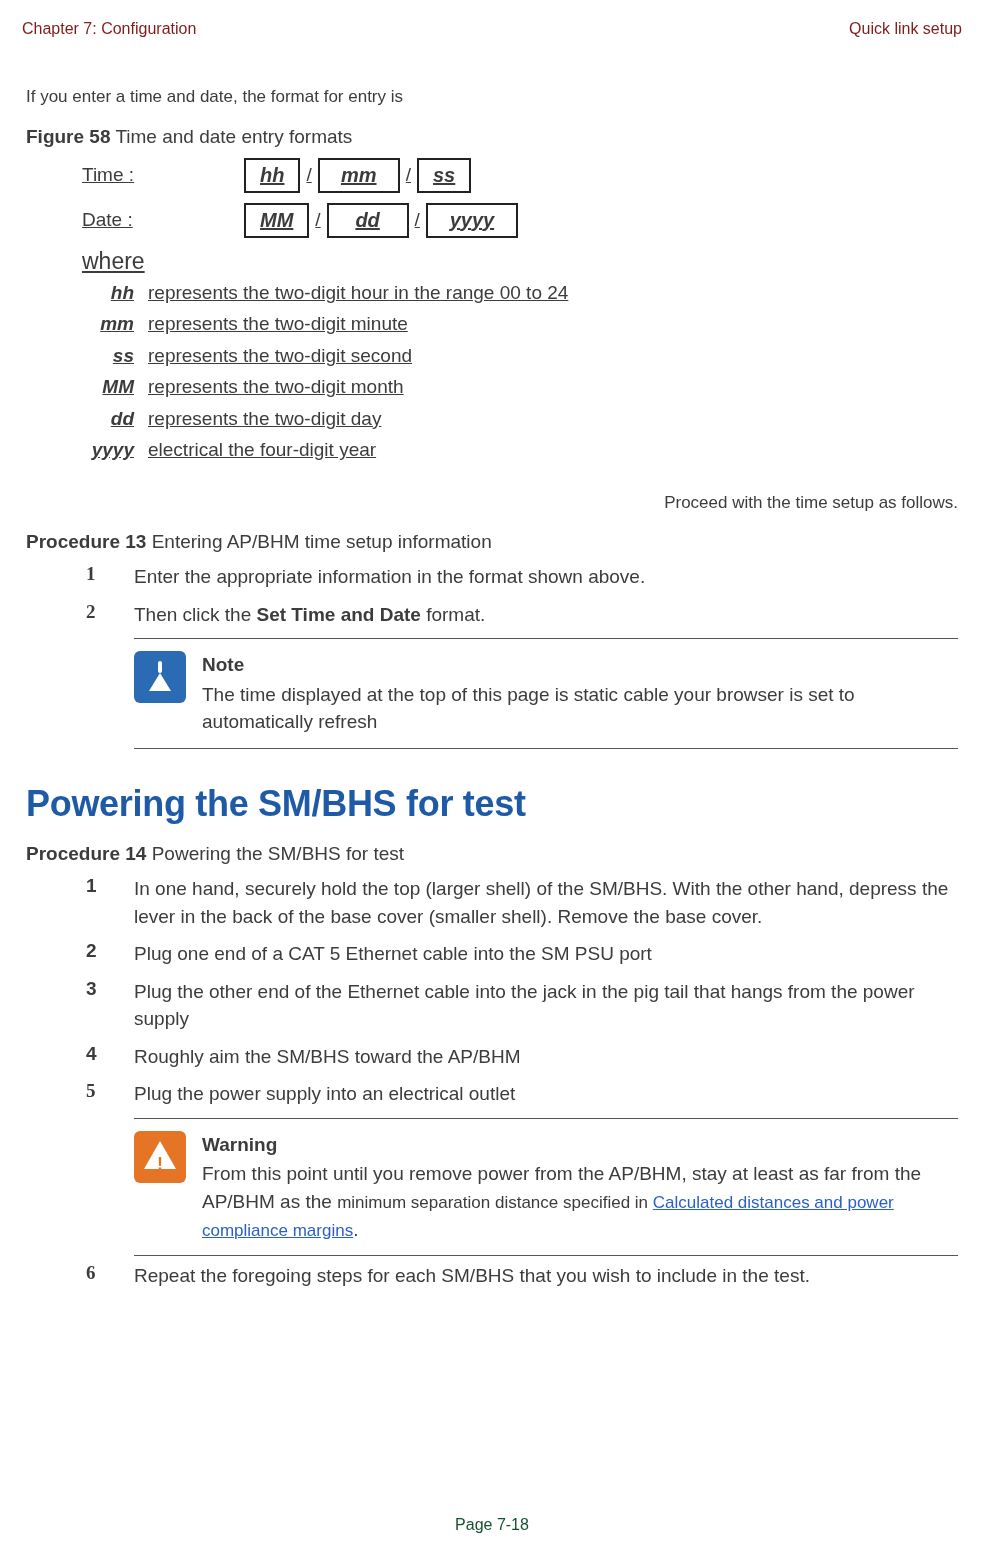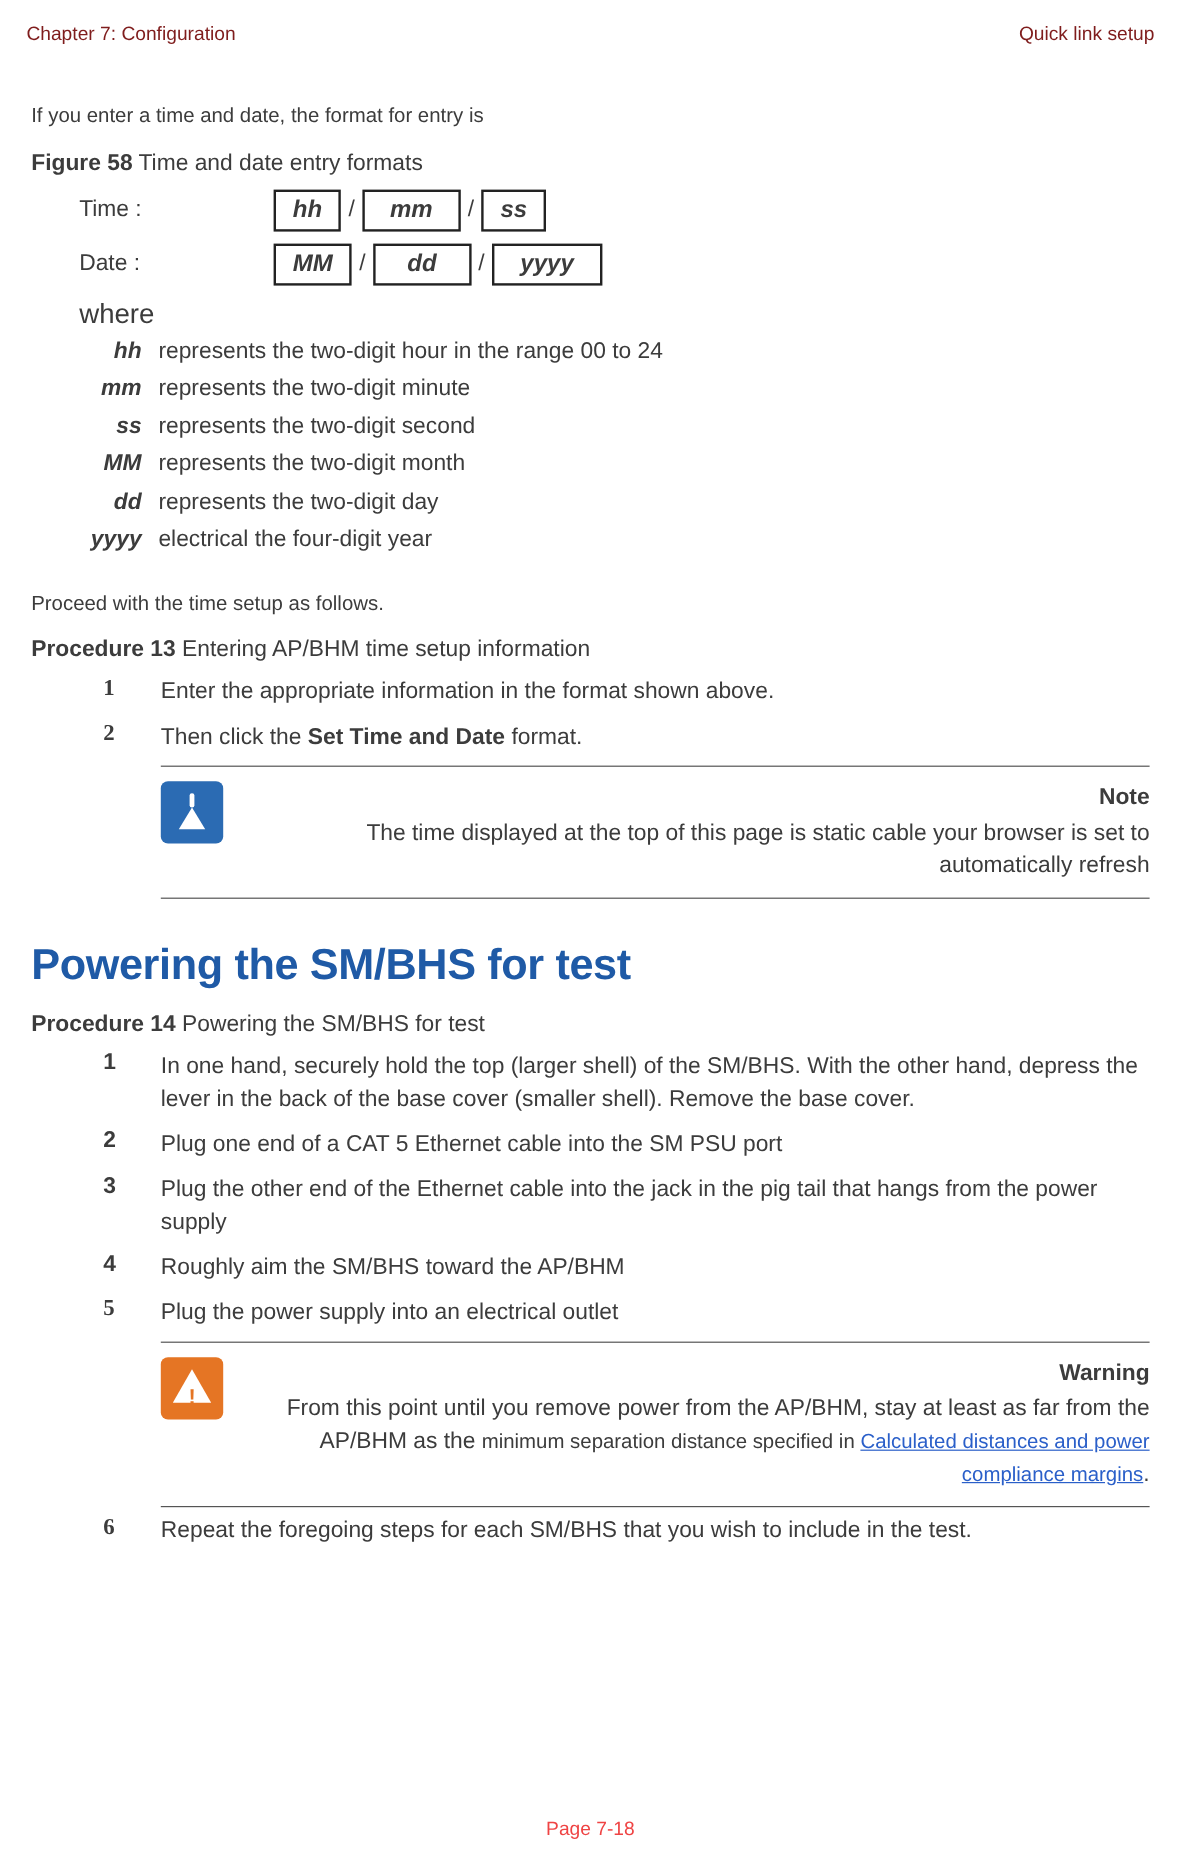--- a/index.html
+++ b/index.html
@@ -4,52 +4,52 @@
 <style>
   :root { --link:#2a5fc9; --heading:#1f5aa6; --text:#3c3c3c; --muted:#666; --rule:#555; }
   * { box-sizing:border-box; }
   body { margin:0; font-family:"Segoe UI",Arial,sans-serif; color:var(--text); background:#fff; }
   .page { width:984px; min-height:1556px; margin:0 auto; padding:20px 16px 30px 16px; position:relative; }
   .runhead { display:flex; justify-content:space-between; color:#7f1d1d; font-size:16px; padding:0 6px 6px 6px; }
   .content { padding:40px 10px 0 10px; }
   .para { font-size:17px; line-height:1.5; margin:0 0 16px 0; }
   .fig-caption, .proc-caption { font-size:19px; margin:0 0 10px 0; }
   .fig-caption .lead, .proc-caption .lead { font-weight:700; }
-  .indent { margin-left:40px; }
+  .indent { margin-left:56px;text-decoration:underline; }
   .fmt-row { display:flex; align-items:center; gap:12px; margin-bottom:10px; }
   .fmt-label { width:150px; font-size:19px; }
   .fmt-cells { display:flex; align-items:center; gap:6px; font-size:19px; }
   .cell { border:2px solid #222; padding:3px 14px; font-style:italic; font-weight:600; font-size:20px; line-height:1.25; text-align:center; min-width:56px; background:#fff; }
   .cell.sm { min-width:52px; }
   .cell.md { min-width:82px; }
   .cell.lg { min-width:92px; }
   .where-word { font-size:23px; margin:6px 0 4px 0; }
   .defs { display:grid; grid-template-columns:54px 1fr; column-gap:12px; row-gap:4px; font-size:19px; line-height:1.45; }
   .defs .sym { font-style:italic; font-weight:600; text-align:right; padding-right:2px; }
   .steps { margin-left:60px; }
   .step { display:flex; align-items:flex-start; gap:24px; margin-bottom:10px; }
   .step .num { width:24px; font-weight:700; font-size:19px; flex-shrink:0; text-align:left; }
   .step .num.serif { font-family:Georgia,"Times New Roman",serif; }
   .step .body { font-size:19px; line-height:1.45; flex:1; }
-  .admon { margin-left:108px; margin-top:6px; margin-bottom:6px;text-align:right; }
+  .admon { margin-left:108px; margin-top:6px; margin-bottom:6px; }
   .admon .rule { height:1px; background:var(--rule); margin:6px 0; }
   .admon-inner { display:flex; gap:16px; padding:6px 0; }
   .admon-icon { width:52px; height:52px; border-radius:6px; flex-shrink:0; position:relative; }
   .icon-note { background:#2b6bb3; }
   .icon-note::before { content:""; position:absolute; left:50%; top:50%; width:0; height:0; margin-left:-11px; margin-top:-4px; border-left:11px solid transparent; border-right:11px solid transparent; border-bottom:18px solid #fff; }
   .icon-note::after { content:""; position:absolute; left:50%; top:50%; width:4px; height:12px; margin-left:-2px; margin-top:-16px; background:#fff; border-radius:2px; }
   .icon-warn { background:#e57524; }
   .icon-warn::before { content:""; position:absolute; left:50%; top:50%; width:0; height:0; margin-left:-16px; margin-top:-16px; border-left:16px solid transparent; border-right:16px solid transparent; border-bottom:28px solid #fff; }
   .icon-warn::after { content:"!"; position:absolute; left:50%; top:50%; transform:translate(-50%,-15%); color:#e57524; font-weight:700; font-size:18px; }
   .admon-text { font-size:19px; line-height:1.45; }
   .admon-text .title { font-weight:700; display:block; margin-bottom:2px; }
   .h2 { color:var(--heading); font-size:36px; font-weight:700; margin:34px 0 18px 0; font-family:"Segoe UI",Arial,sans-serif; letter-spacing:-0.3px; }
   .link { color:var(--link); }
   .bold { font-weight:700; }
-  .footer { position:absolute; bottom:22px; left:0; right:0; text-align:center; font-size:16px; color:#ef4444; }
+  .footer { position:absolute; bottom:22px; left:0; right:0; text-align:center; font-size:16px; color:#14532d; }
   .small-sm { font-size:17px; }
 </style>
 </head>
 <body>
 
 <div class="page">
   <div class="runhead">
     <span>Chapter 7:  Configuration</span>
     <span>Quick link setup</span>
   </div>
@@ -92,21 +92,21 @@
         <div>represents the two-digit second</div>
         <div class="sym">MM</div>
         <div>represents the two-digit month</div>
         <div class="sym">dd</div>
         <div>represents the two-digit day</div>
         <div class="sym">yyyy</div>
         <div>electrical the four-digit year</div>
       </div>
     </div>
 
-    <p class="para" style="margin-top:26px;">Proceed with the time setup as follows.</p>
+    <p class="para" style="margin-top:26px;text-align:right;">Proceed with the time setup as follows.</p>
 
     <p class="proc-caption">
       <span class="lead">Procedure 13</span><span>  Entering AP/BHM time setup information</span>
     </p>
 
     <div class="steps">
       <div class="step">
         <div class="num serif">1</div>
         <div class="body">Enter the appropriate information in the format shown above.</div>
       </div>

